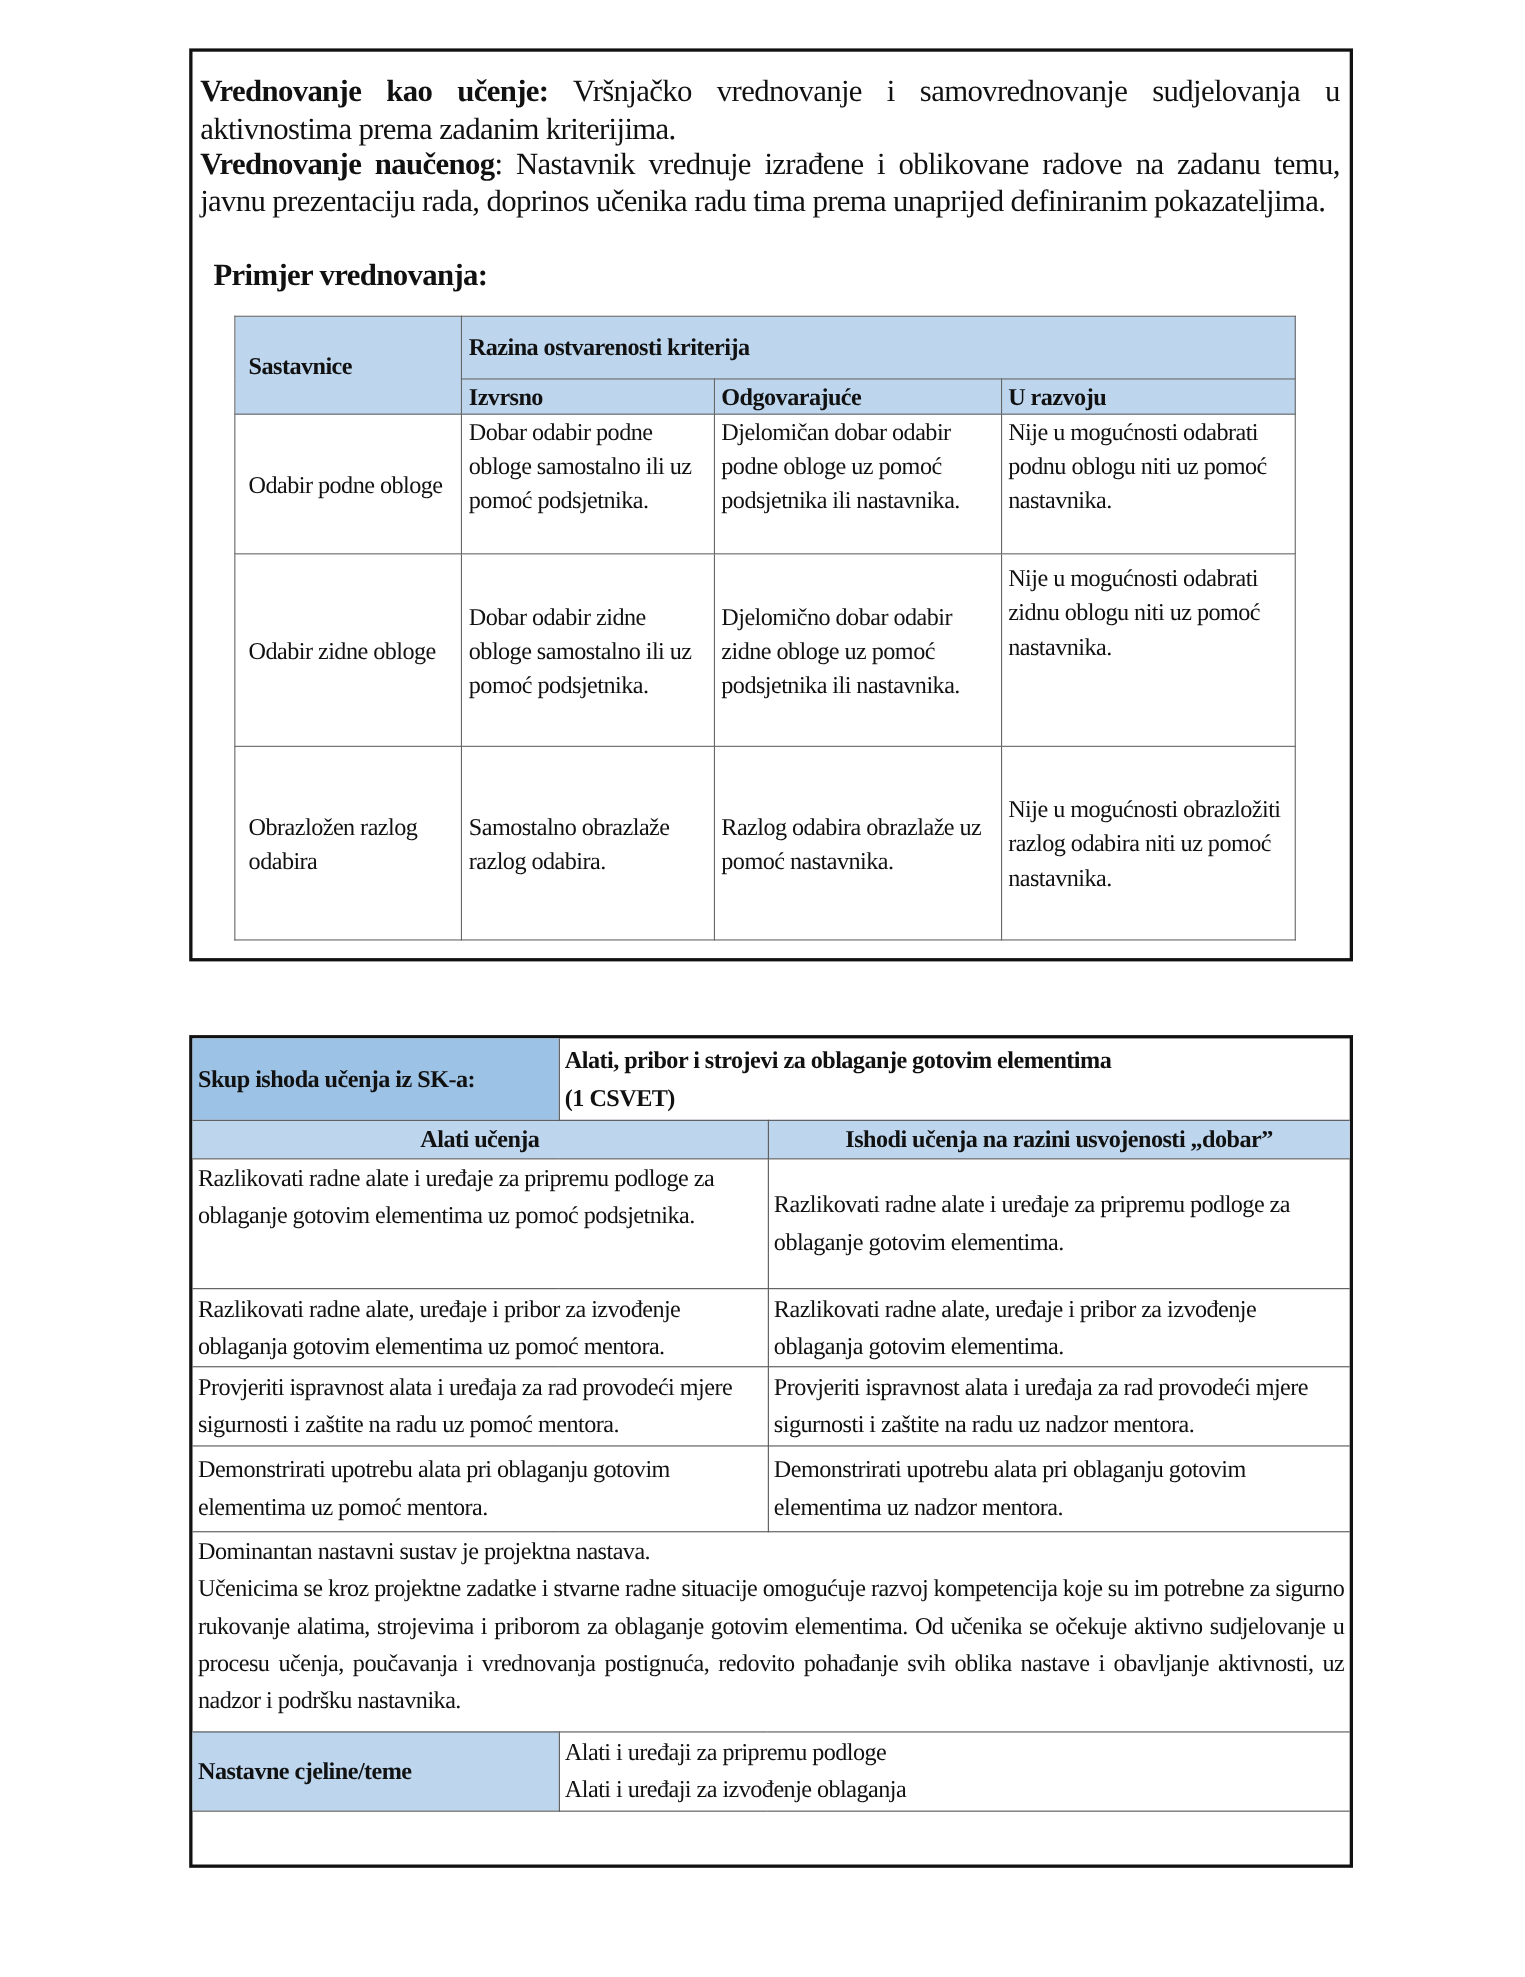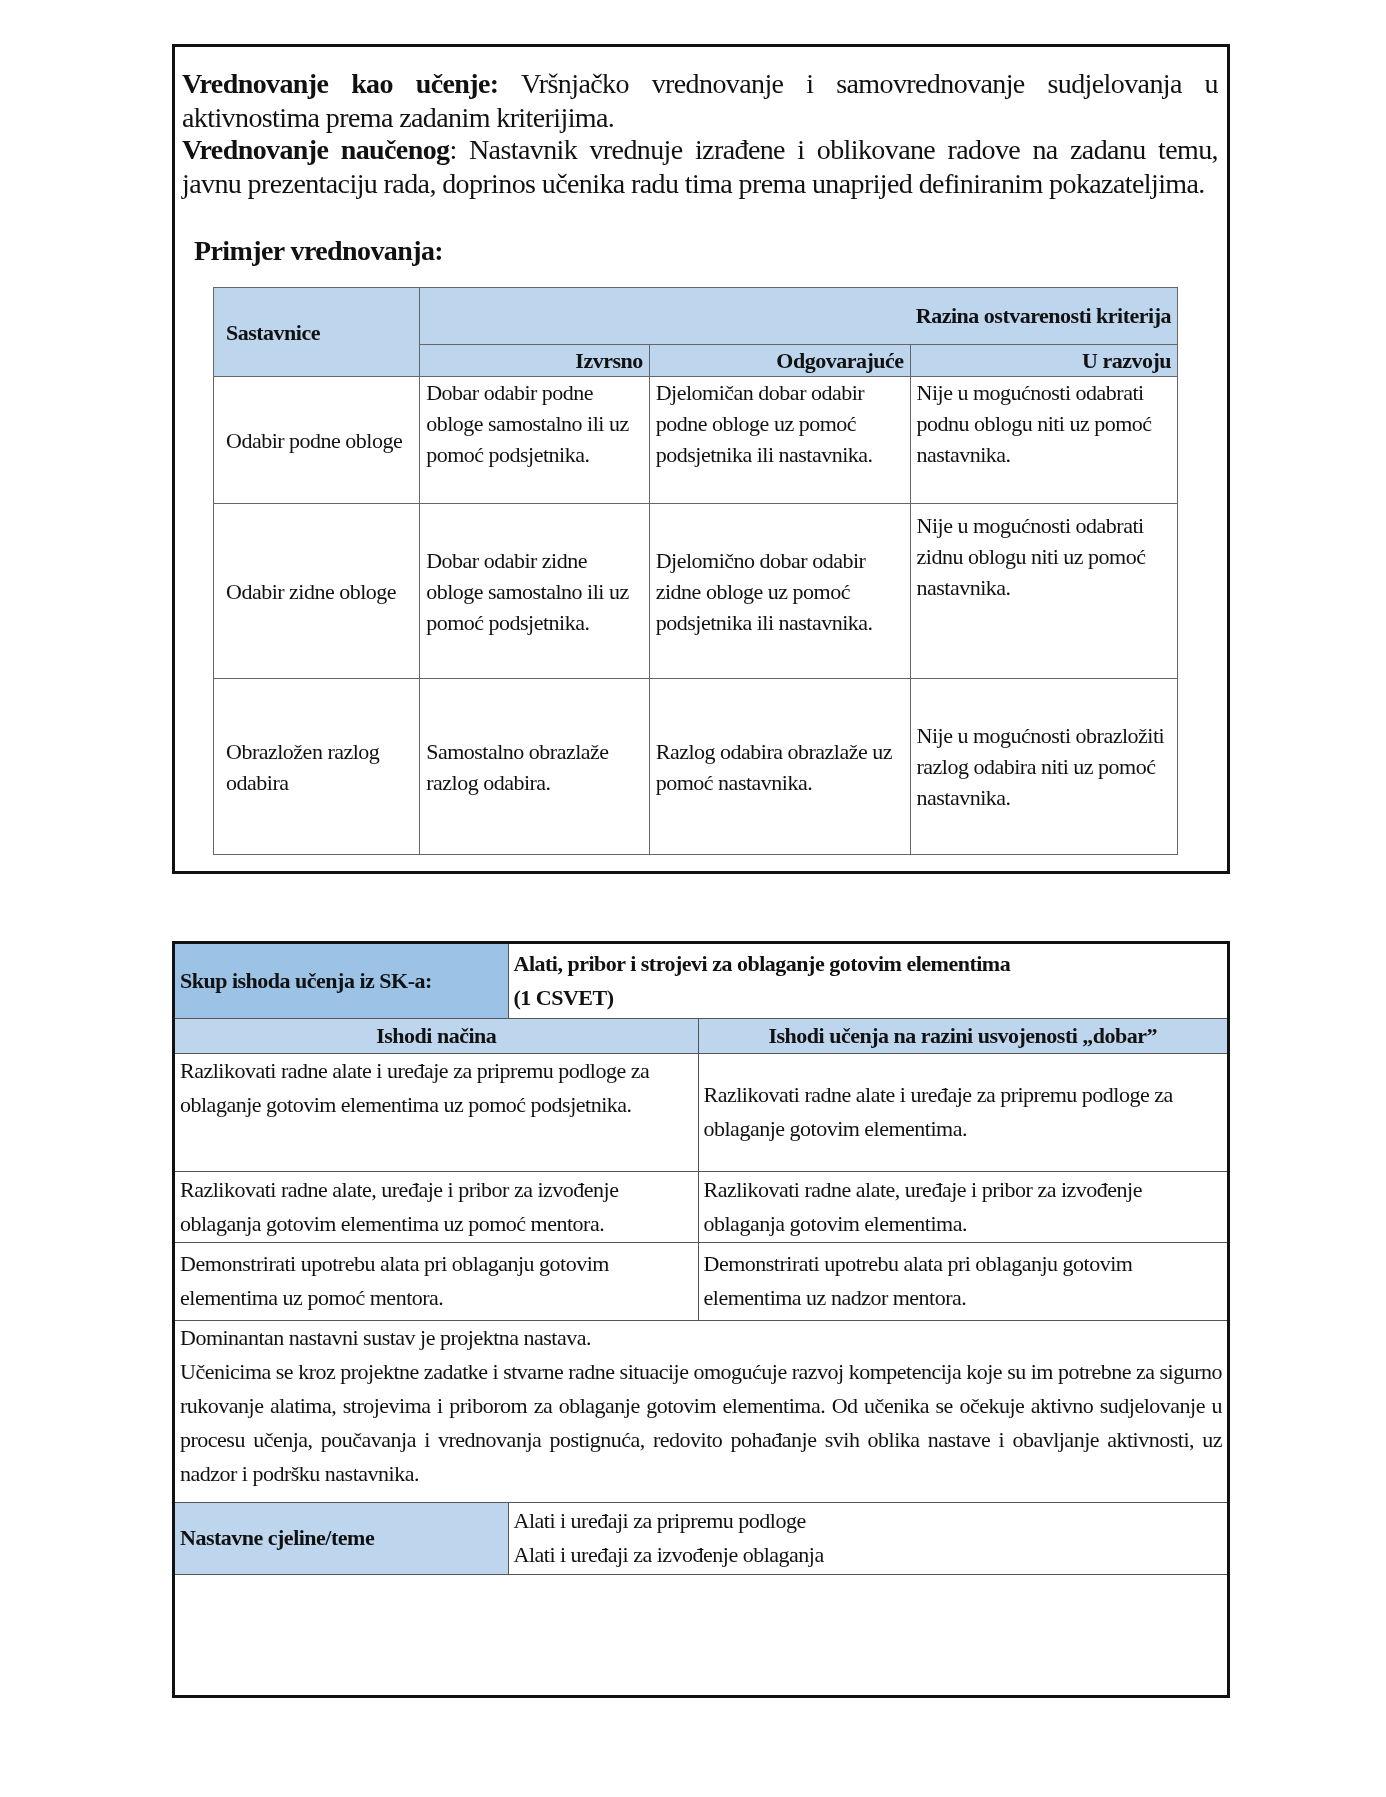--- a/index.html
+++ b/index.html
@@ -32,21 +32,21 @@
       border-collapse: collapse; table-layout: fixed;
     }
     .rubric td, .rubric th {
       border: 1.5px solid #666;
       font-size: 22px; line-height: 31px;
       letter-spacing: -0.5px;
       padding: 0 6px; vertical-align: middle; text-align: left;
       font-weight: normal;
     }
     .rubric th { background: #bdd6ee; font-weight: bold; }
-    .rubric th.center { text-align: right; }
+    .rubric th.center { text-align: left; }
     .rubric td.top { vertical-align: top; }
     .rubric td.comp { padding-left: 12px; }
 
     
     #box2 { left: 172px; top: 941px; width: 1058px; height: 757px; }
     .outcomes {
       position: absolute; left: 0; top: 0; width: 1052px;
       border-collapse: collapse; table-layout: fixed; border-radius: 10px;
     }
     .outcomes td {
@@ -125,30 +125,34 @@
     </colgroup>
     <tbody>
         <tr style="height:74px">
       <td class="dark-blue">Skup ishoda učenja iz SK-a:</td>
       <td colspan="2" class="bold">
         <span class="topic-line">Alati, pribor i strojevi za oblaganje gotovim elementima</span>
         <span class="topic-line">(1 CSVET)</span>
       </td>
     </tr>
     <tr style="height:35px">
-      <td colspan="2" class="light-blue center">Ishodi načina</td>
+      <td colspan="2" class="light-blue center">Alati učenja</td>
       <td class="light-blue center">Ishodi učenja na razini usvojenosti „dobar”</td>
     </tr>
     <tr style="height:118px">
       <td colspan="2" style="vertical-align:top">Razlikovati radne alate i uređaje za pripremu podloge za oblaganje gotovim elementima uz pomoć podsjetnika.</td>
       <td>Razlikovati radne alate i uređaje za pripremu podloge za oblaganje gotovim elementima.</td>
     </tr>
     <tr style="height:71px">
       <td colspan="2">Razlikovati radne alate, uređaje i pribor za izvođenje oblaganja gotovim elementima uz pomoć mentora.</td>
       <td>Razlikovati radne alate, uređaje i pribor za izvođenje oblaganja gotovim elementima.</td>
+    </tr>
+    <tr style="height:72px">
+      <td colspan="2">Provjeriti ispravnost alata i uređaja za rad provodeći mjere sigurnosti i zaštite na radu uz pomoć mentora.</td>
+      <td>Provjeriti ispravnost alata i uređaja za rad provodeći mjere sigurnosti i zaštite na radu uz nadzor mentora.</td>
     </tr>
     <tr style="height:78px">
       <td colspan="2">Demonstrirati upotrebu alata pri oblaganju gotovim elementima uz pomoć mentora.</td>
       <td>Demonstrirati upotrebu alata pri oblaganju gotovim elementima uz nadzor mentora.</td>
     </tr>
     <tr style="height:182px">
       <td colspan="3" class="justify" style="vertical-align:top">
         <span class="topic-line">Dominantan nastavni sustav je projektna nastava.</span>
         <span class="topic-line" style="text-align:justify">Učenicima se kroz projektne zadatke i stvarne radne situacije omogućuje razvoj kompetencija koje su im potrebne za sigurno rukovanje alatima, strojevima i priborom za oblaganje gotovim elementima. Od učenika se očekuje aktivno sudjelovanje u procesu učenja, poučavanja i vrednovanja postignuća, redovito pohađanje svih oblika nastave i obavljanje aktivnosti, uz nadzor i podršku nastavnika.</span>
       </td>

